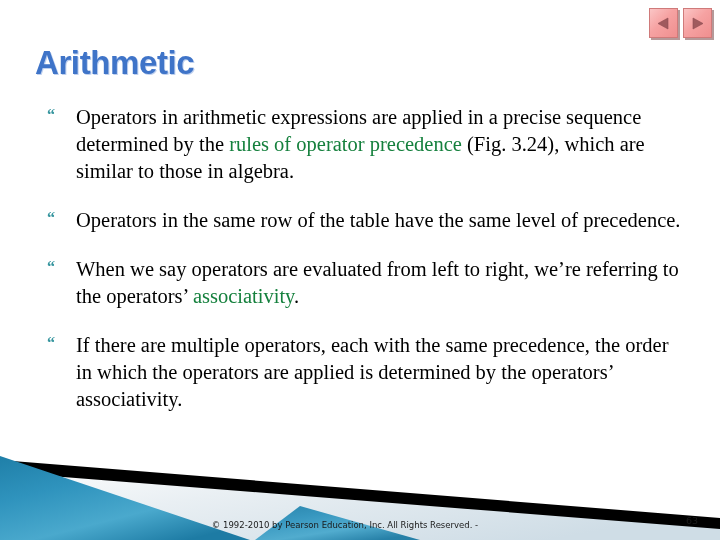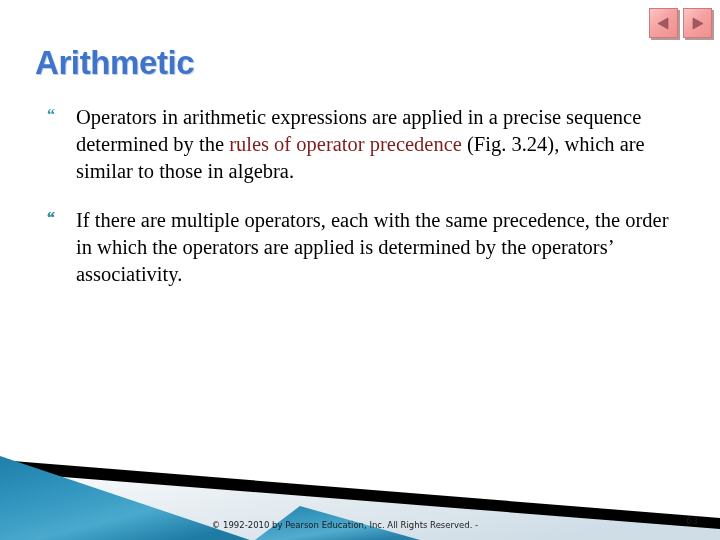--- a/index.html
+++ b/index.html
@@ -86,21 +86,21 @@
     top: 3px;
     font-family: "Liberation Serif", "DejaVu Serif", serif;
     font-size: 16px;
     line-height: 16px;
     font-weight: bold;
     color: #36959e;
     letter-spacing: -1px;
   }
 
   .link-text {
-    color: #7f1d1d;
+    color: #15803d;
   }
 
   
   .deco {
     position: absolute;
     left: 0;
     bottom: 0;
     width: 720px;
     height: 90px;
     z-index: 1;
@@ -184,24 +184,26 @@
 
   <ul class="body-list">
 
     <li class="bullet-item">
       <span class="bullet-marker">“</span>
       <span class="bullet-text"><span>Operators in arithmetic expressions are applied in a precise sequence determined by the </span><span class="link-text">rules of operator precedence</span><span> (Fig. 3.24), which are similar to those in algebra.</span></span>
     </li>
 
     <li class="bullet-item">
       <span class="bullet-marker">“</span>
-    </li>
-
-    <li class="bullet-item">
-      <span class="bullet-marker">“</span>
+      <span class="bullet-text"><span>Operators in the same row of the table have the same level of precedence.</span></span>
+    </li>
+
+    <li class="bullet-item">
+      <span class="bullet-marker">“</span>
+      <span class="bullet-text"><span>When we say operators are evaluated from left to right, we’re referring to the operators’ </span><span class="link-text">associativity</span><span>.</span></span>
     </li>
 
     <li class="bullet-item">
       <span class="bullet-marker">“</span>
       <span class="bullet-text"><span>If there are multiple operators, each with the same precedence, the order in which the operators are applied is determined by the operators’ associativity.</span></span>
     </li>
 
   </ul>
 
   <div class="footer-copy">

